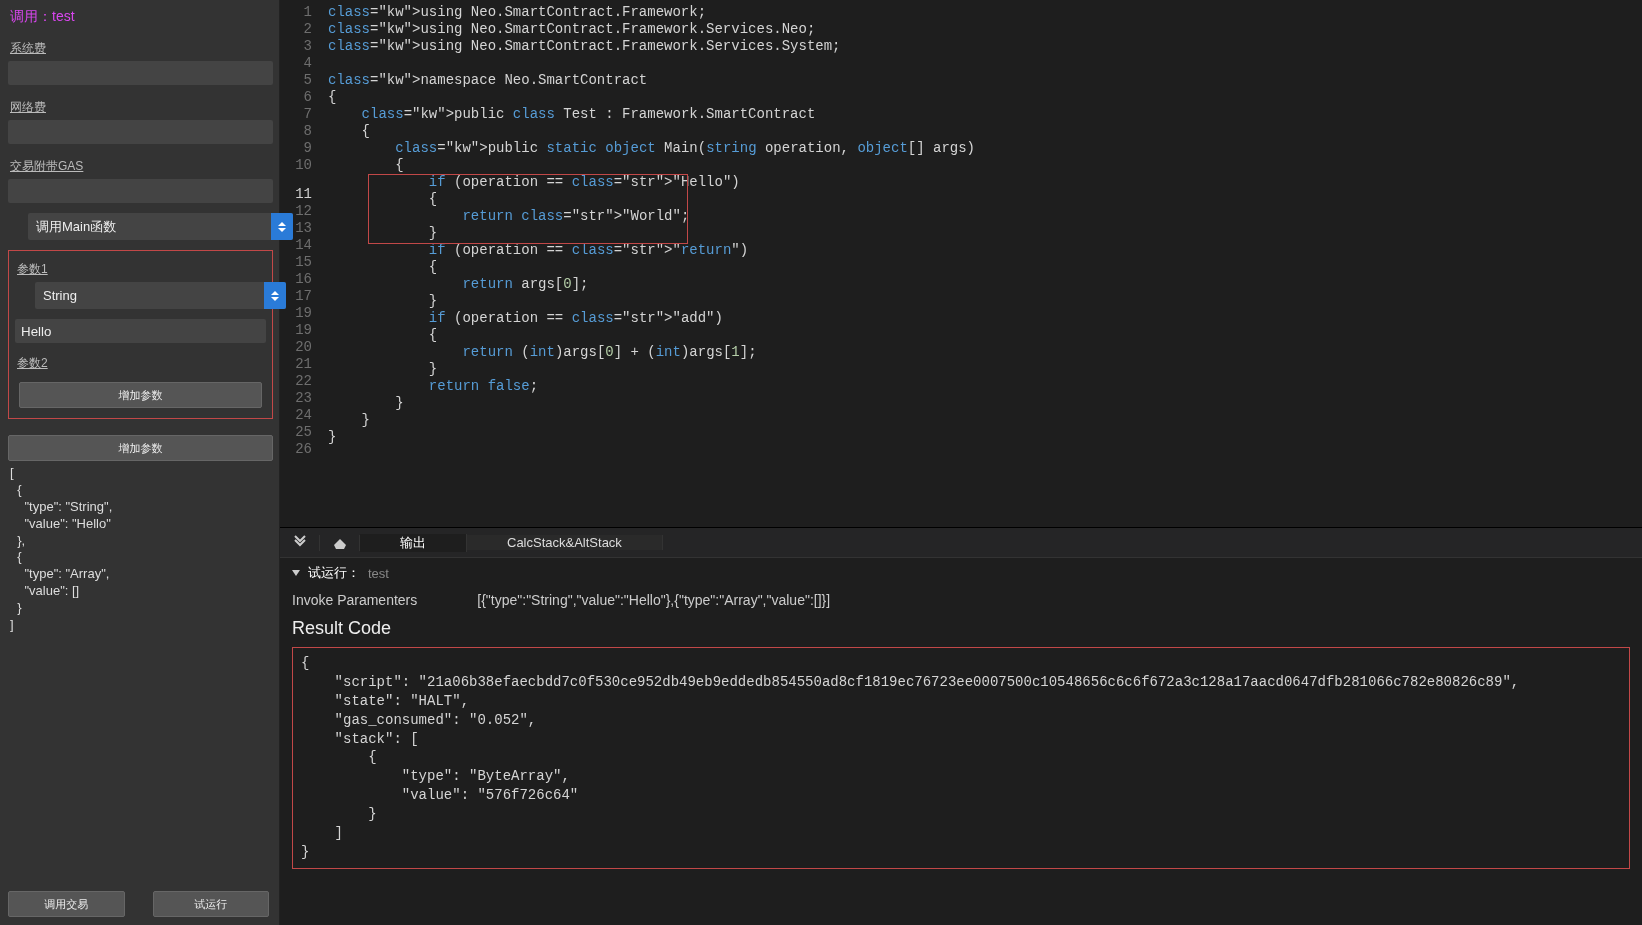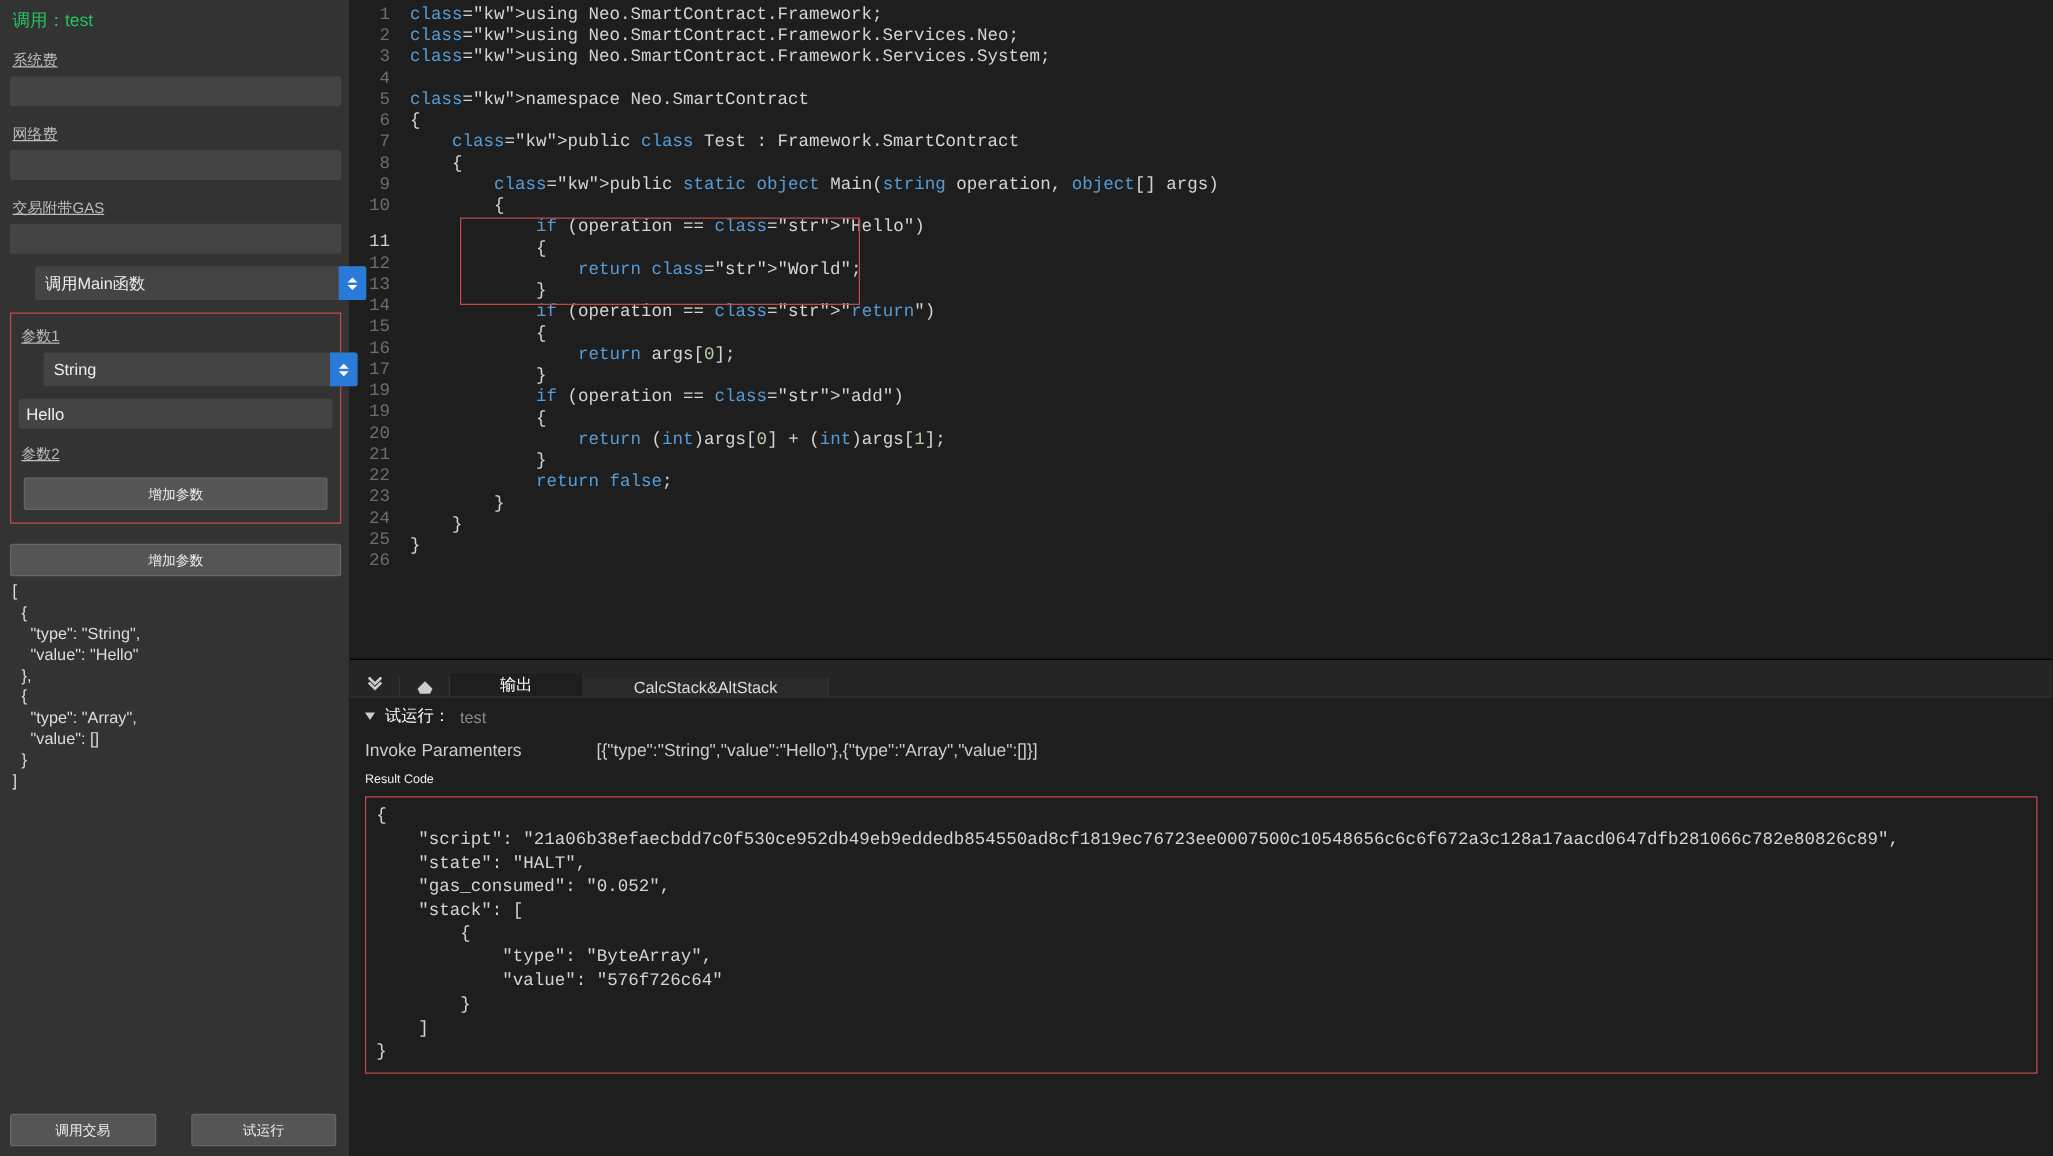--- a/index.html
+++ b/index.html
@@ -17,21 +17,21 @@
   }
   
   .left-panel {
     width: 280px;
     background: #333;
     display: flex;
     flex-direction: column;
     padding: 8px 6px 8px 8px;
     border-right: 1px solid #222;
   }
-  .left-title { color: #22c55e; font-size: 14px; margin-bottom: 10px; padding-left: 2px; }
+  .left-title { color: #d946ef; font-size: 14px; margin-bottom: 10px; padding-left: 2px; }
   .field-label { color: #bbb; font-size: 12px; margin-top: 4px; margin-bottom: 4px; padding-left: 2px; text-decoration: underline; }
   .text-input {
     width: 100%;
     height: 24px;
     background: #444;
     border: none;
     border-radius: 2px;
     color: #eee;
     padding: 0 6px;
     margin-bottom: 10px;
@@ -132,42 +132,42 @@
   .bottom-panel {
     height: 398px;
     border-top: 1px solid #000;
     background: #1e1e1e;
     display: flex;
     flex-direction: column;
   }
   .bp-tabs {
     height: 30px;
     display: flex;
-    align-items: flex-end;
+    align-items: center;
     background: #252526;
     border-bottom: 1px solid #333;
   }
   .bp-icon {
     width: 40px; display: flex; align-items: center; justify-content: center;
     color: #ccc; cursor: pointer;
     border-right: 1px solid #333;
   }
   .bp-tab {
     padding: 0 40px;
     display: flex; align-items: center;
     color: #ddd;
     cursor: pointer;
     background: #2a2a2a;
     border-right: 1px solid #333;
   }
   .bp-tab.active { background: #1e1e1e; color: #fff; }
   .bp-content { flex: 1; padding: 6px 12px 10px 12px; overflow: auto; font-size: 13px; }
   .bp-row { display: flex; align-items: center; gap: 8px; margin-bottom: 4px; color: #fff;}
   .bp-caret { width:0;height:0;border-left:4px solid transparent;border-right:4px solid transparent;border-top:6px solid #ccc; }
-  .bp-label { font-size: 10px; color: #eee; margin: 8px 0; }
+  .bp-label { font-size: 18px; color: #eee; margin: 8px 0; }
   .bp-subrow { display:flex; gap: 60px; margin: 10px 0; font-size:14px;text-align:center; }
   .result-box {
     border: 1px solid #c24848;
     padding: 6px 8px;
     font-family: Consolas, "Courier New", monospace;
     white-space: pre;
     color: #d4d4d4;
     line-height: 1.35;
     font-size: 14px;
   }

